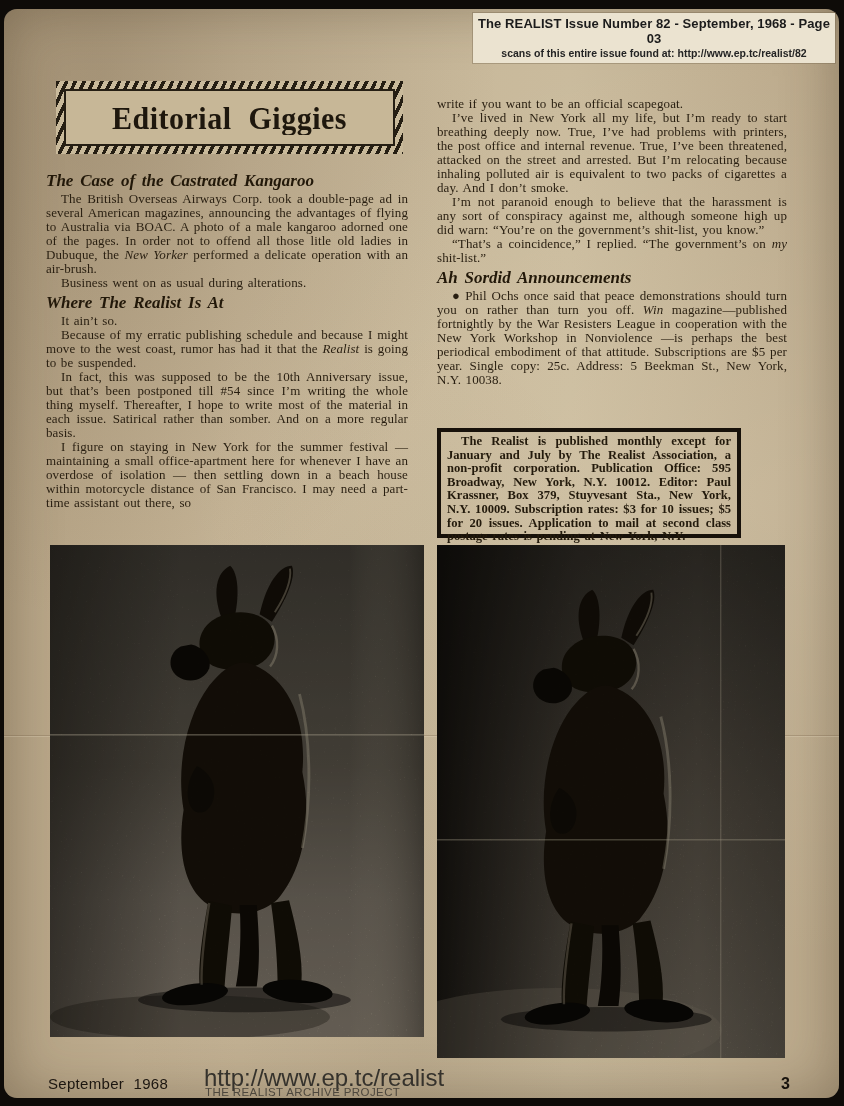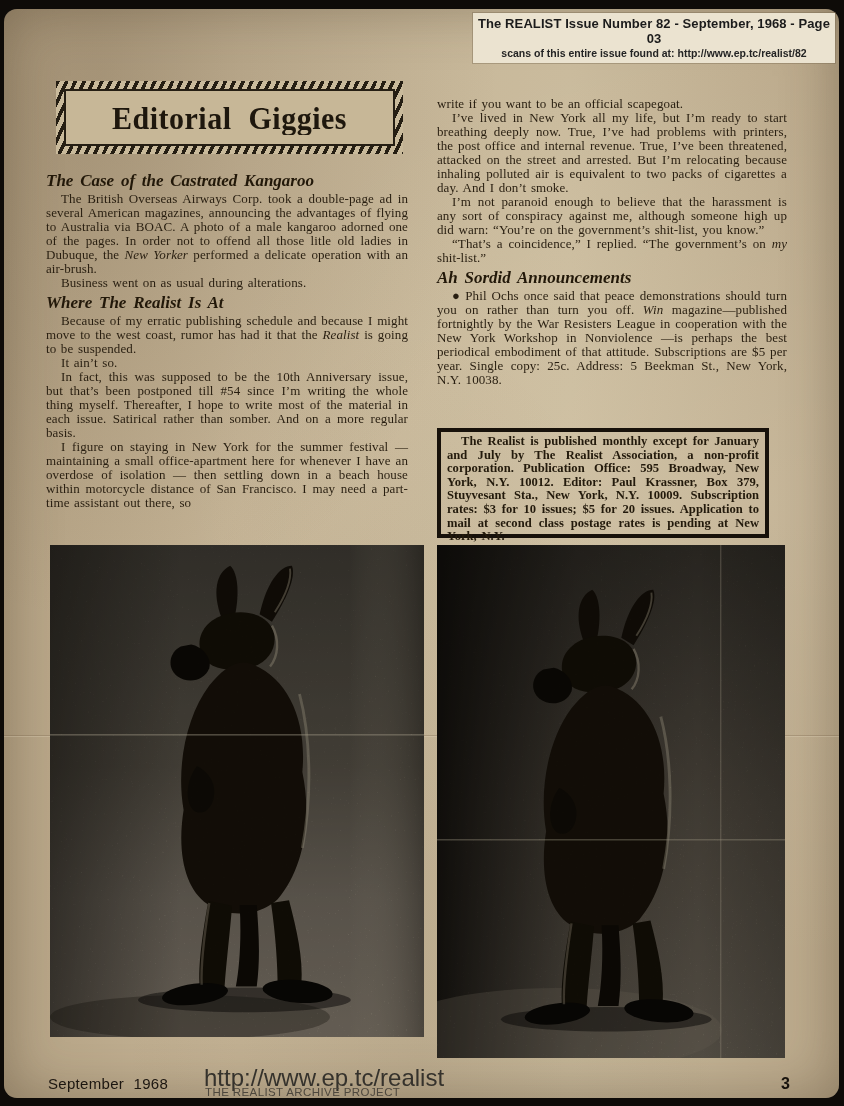--- a/index.html
+++ b/index.html
@@ -33,21 +33,21 @@
   .col-left{left:42px;top:163px;width:362px;}
   .col-right{left:433px;top:88px;width:350px;}
   .col p{margin:0;font-size:13px;line-height:14px;text-align:justify;text-indent:15px;
     letter-spacing:0.1px;word-spacing:1.2px;}
   .col p.noindent{text-indent:0;}
   .sec-heading{font-style:italic;font-weight:700;font-size:17px;line-height:18px;
     color:#221809;word-spacing:2.5px;margin:4px 0 2px;}
   .sec-heading.first{margin-top:0;}
   i{font-style:italic;}
 
-  .pub-box{position:absolute;left:433px;top:419px;width:332px;height:110px;box-sizing:border-box;
+  .pub-box{position:absolute;left:433px;top:419px;width:304px;height:110px;box-sizing:border-box;
     border:4px solid #17110a;padding:3px 6px;background:rgba(210,195,165,0.15);}
   .pub-box p{margin:0;font-weight:700;font-size:12.6px;line-height:13.6px;
     text-align:justify;text-indent:14px;color:#231a0c;word-spacing:1.5px;}
 
   .photo{position:absolute;overflow:hidden;background:#565046;}
   .photo-left{left:46px;top:536px;width:374px;height:492px;}
   .photo-right{left:433px;top:536px;width:348px;height:513px;}
   .photo svg{display:block;width:100%;height:100%;}
 
   .footer-date{position:absolute;left:44px;top:1066px;font-family:"Liberation Sans",sans-serif;
@@ -98,22 +98,22 @@
       <div class="eg-inner">
         <div class="eg-title">Editorial Giggies</div>
       </div>
     </div>
 
     <div class="col col-left">
       <div class="sec-heading first">The Case of the Castrated Kangaroo</div>
       <p>The British Overseas Airways Corp. took a double-page ad in several American magazines, announcing the advantages of flying to Australia via BOAC. A photo of a male kangaroo adorned one of the pages. In order not to offend all those litle old ladies in Dubuque, the <i>New Yorker</i> performed a delicate operation with an air-brush.</p>
       <p>Business went on as usual during alterations.</p>
       <div class="sec-heading">Where The Realist Is At</div>
+      <p>It ain’t so.</p>
       <p>Because of my erratic publishing schedule and because I might move to the west coast, rumor has had it that the <i>Realist</i> is going to be suspended.</p>
-      <p>It ain’t so.</p>
       <p>In fact, this was supposed to be the 10th Anniversary issue, but that’s been postponed till #54 since I’m writing the whole thing myself. Thereafter, I hope to write most of the material in each issue. Satirical rather than somber. And on a more regular basis.</p>
       <p>I figure on staying in New York for the summer festival — maintaining a small office-apartment here for whenever I have an overdose of isolation — then settling down in a beach house within motorcycle distance of San Francisco. I may need a part-time assistant out there, so</p>
     </div>
 
     <div class="col col-right">
       <p class="noindent">write if you want to be an official scapegoat.</p>
       <p>I’ve lived in New York all my life, but I’m ready to start breathing deeply now. True, I’ve had problems with printers, the post office and internal revenue. True, I’ve been threatened, attacked on the street and arrested. But I’m relocating because inhaling polluted air is equivalent to two packs of cigarettes a day. And I don’t smoke.</p>
       <p>I’m not paranoid enough to believe that the harassment is any sort of conspiracy against me, although someone high up did warn: “You’re on the government’s shit-list, you know.”</p>
       <p>“That’s a coincidence,” I replied. “The government’s on <i>my</i> shit-list.”</p>
       <div class="sec-heading">Ah Sordid Announcements</div>

